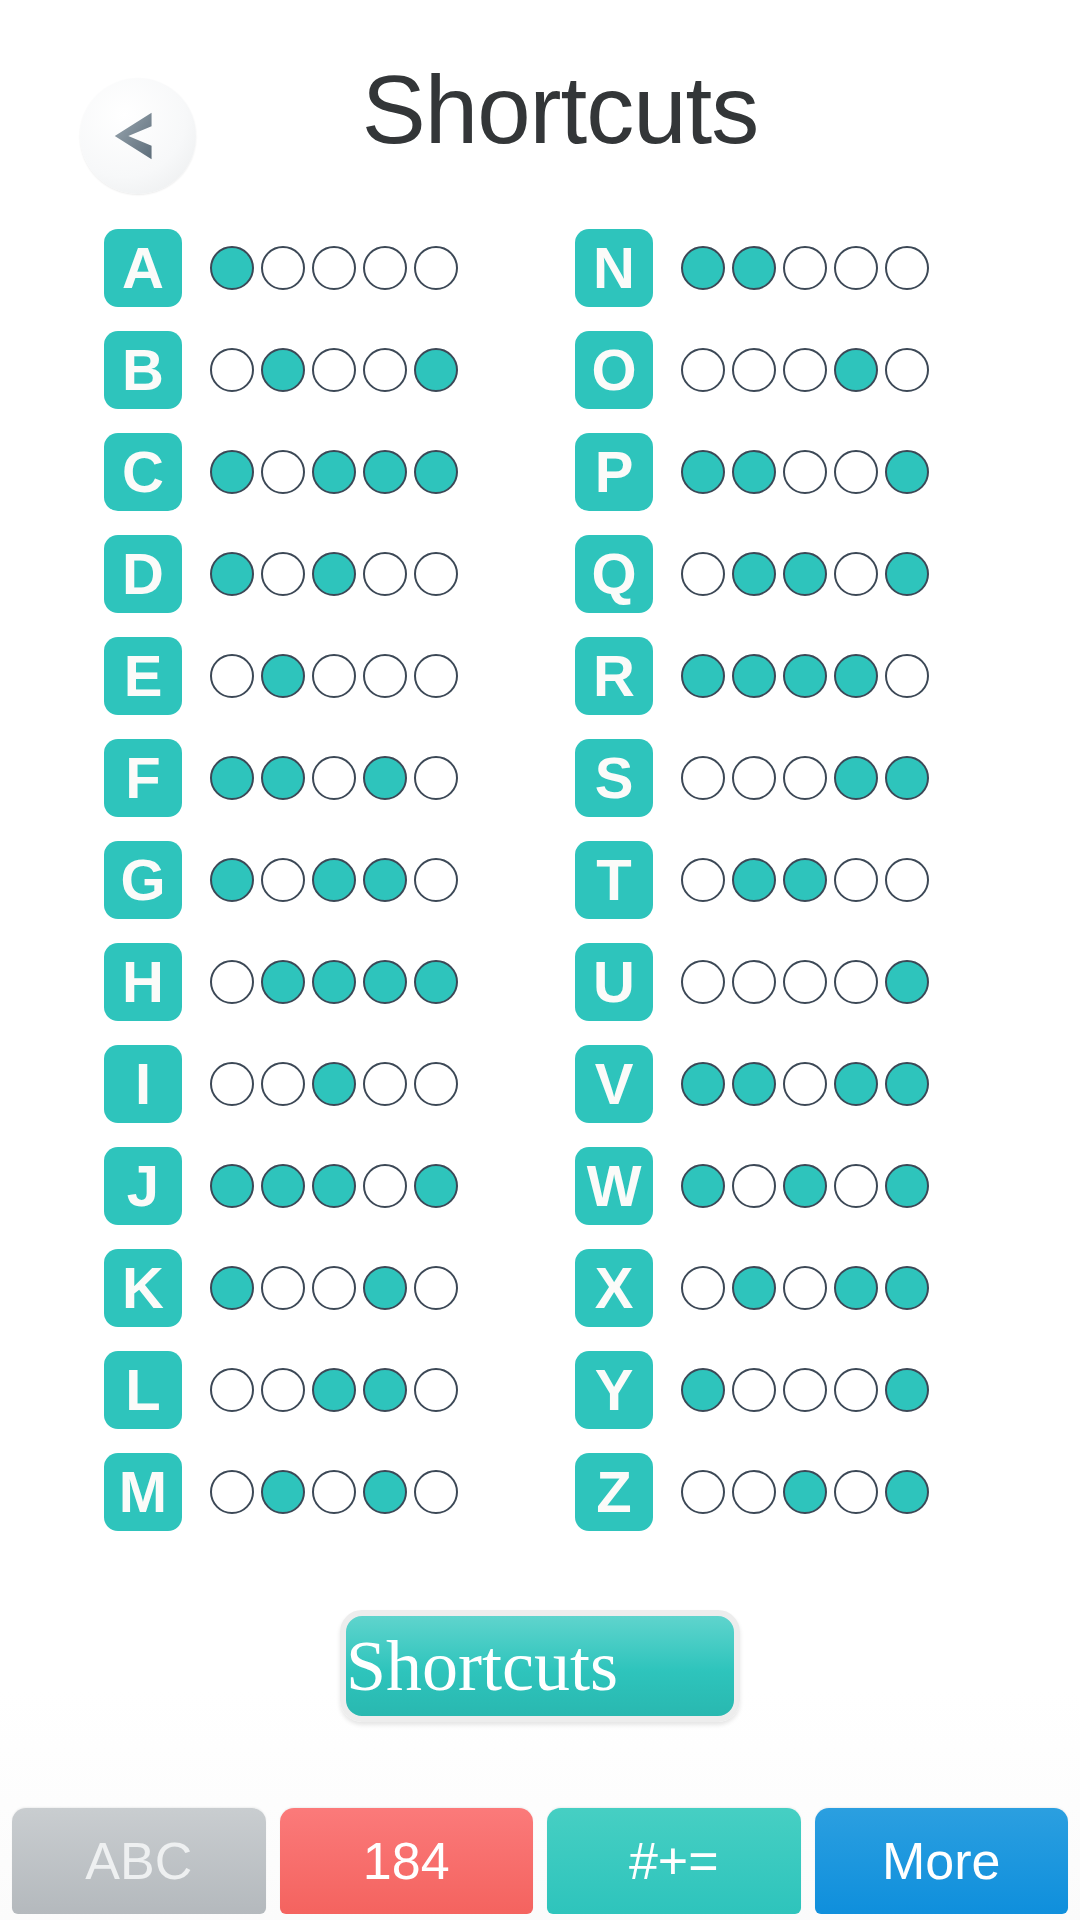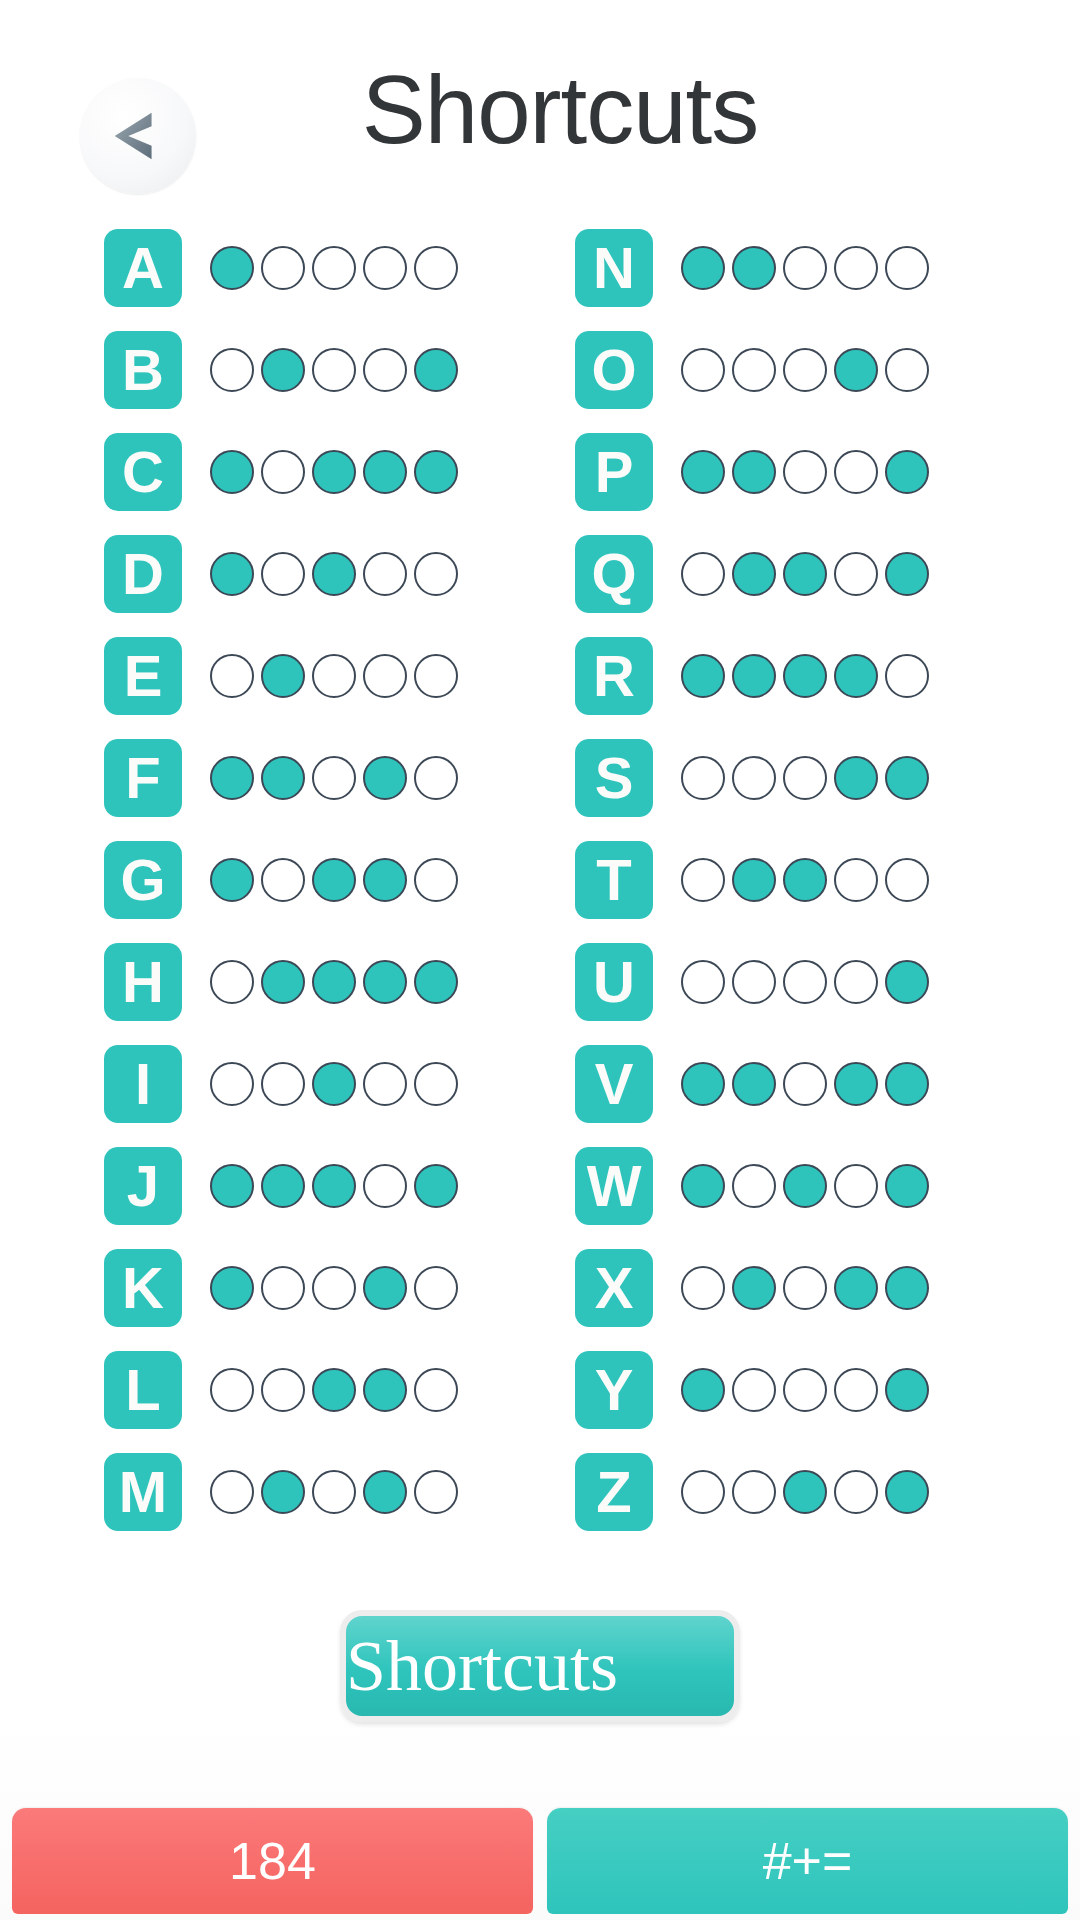--- a/index.html
+++ b/index.html
@@ -447,15 +447,17 @@
         </div>
       </div>
     </div>
 </div>
 
 <div class="shortcuts-wrap">
   <div class="shortcuts-btn">Shortcuts</div>
 </div>
 
 <div class="bottom-bar">
+  <div class="bottom-btn btn-abc">ABC</div>
   <div class="bottom-btn btn-123">184</div>
   <div class="bottom-btn btn-sym">#+=</div>
+  <div class="bottom-btn btn-more">More</div>
 </div>
 
 </body></html>

